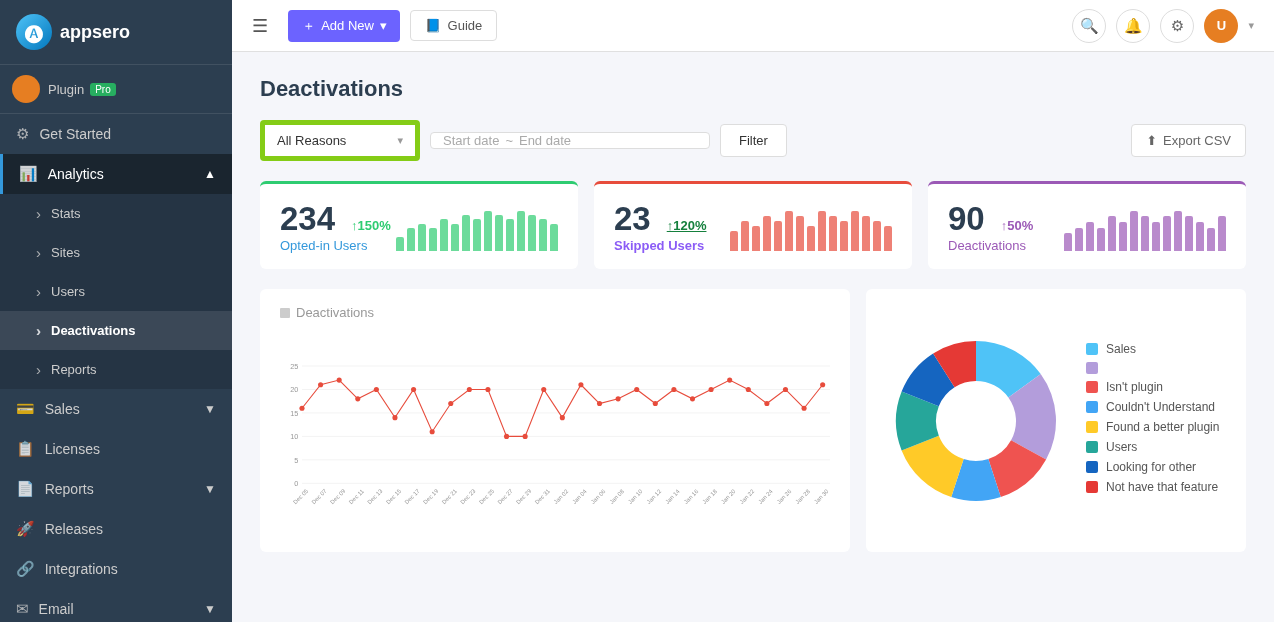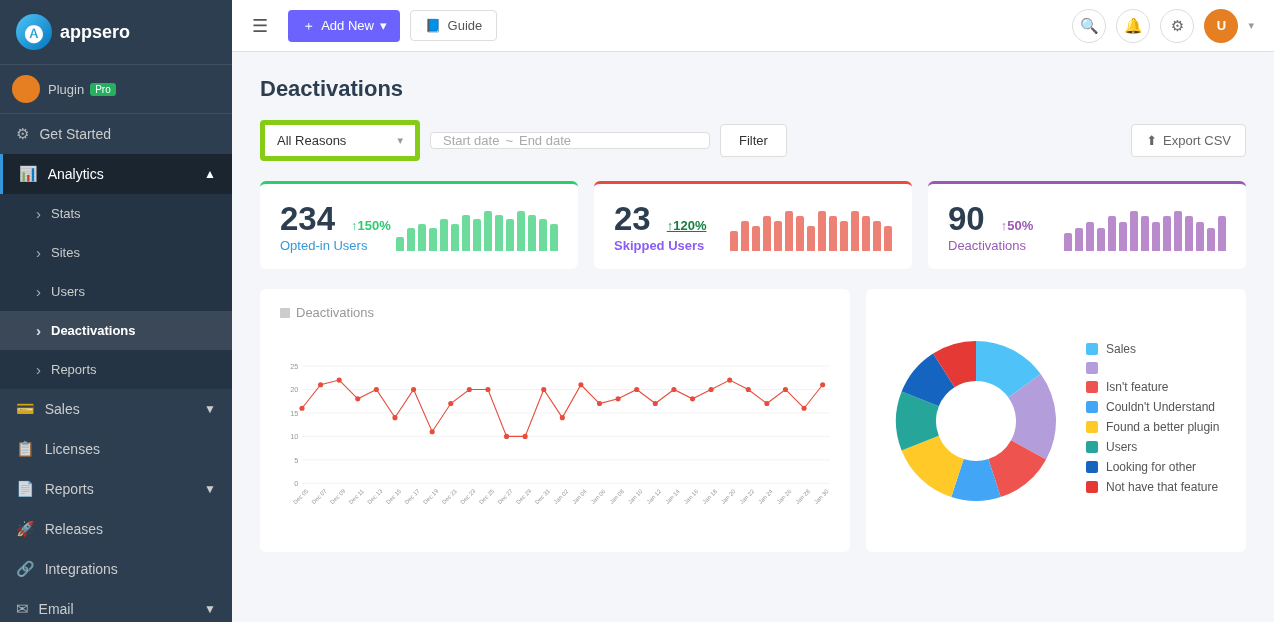--- a/index.html
+++ b/index.html
@@ -526,21 +526,21 @@
         <ul class="legend-list" id="donut-legend">
             <li>
               <span class="legend-dot" style="background:#4fc3f7;"></span>
               <span>Sales</span>
             </li>
             <li>
               <span class="legend-dot" style="background:#b39ddb;"></span>
             </li>
             <li>
               <span class="legend-dot" style="background:#ef5350;"></span>
-              <span>Isn't feature</span>
+              <span>Isn't plugin</span>
             </li>
             <li>
               <span class="legend-dot" style="background:#42a5f5;"></span>
               <span>Couldn't Understand</span>
             </li>
             <li>
               <span class="legend-dot" style="background:#ffca28;"></span>
               <span>Found a better plugin</span>
             </li>
             <li>

